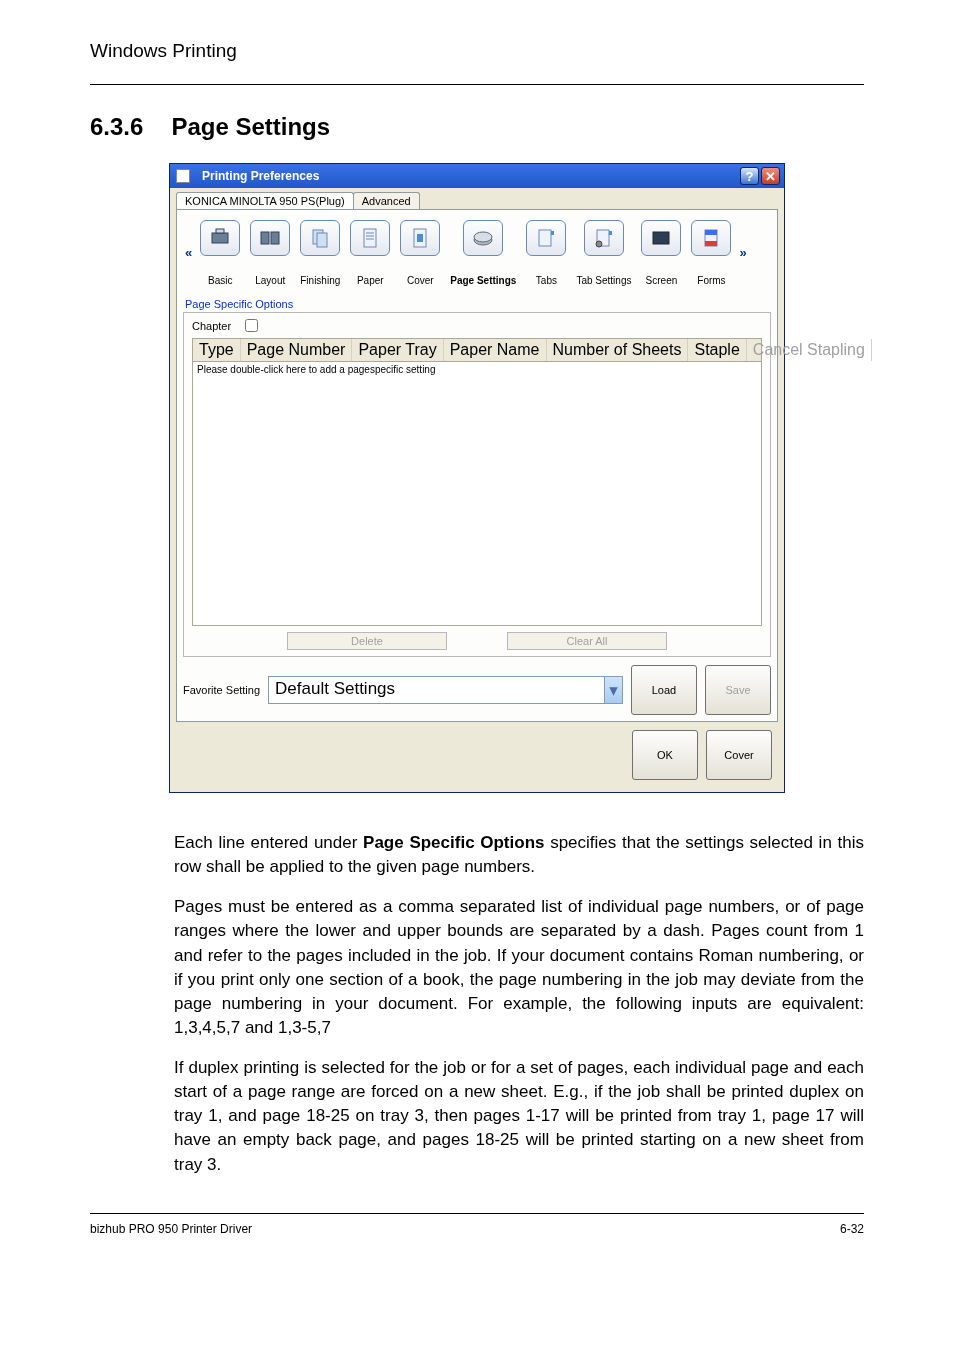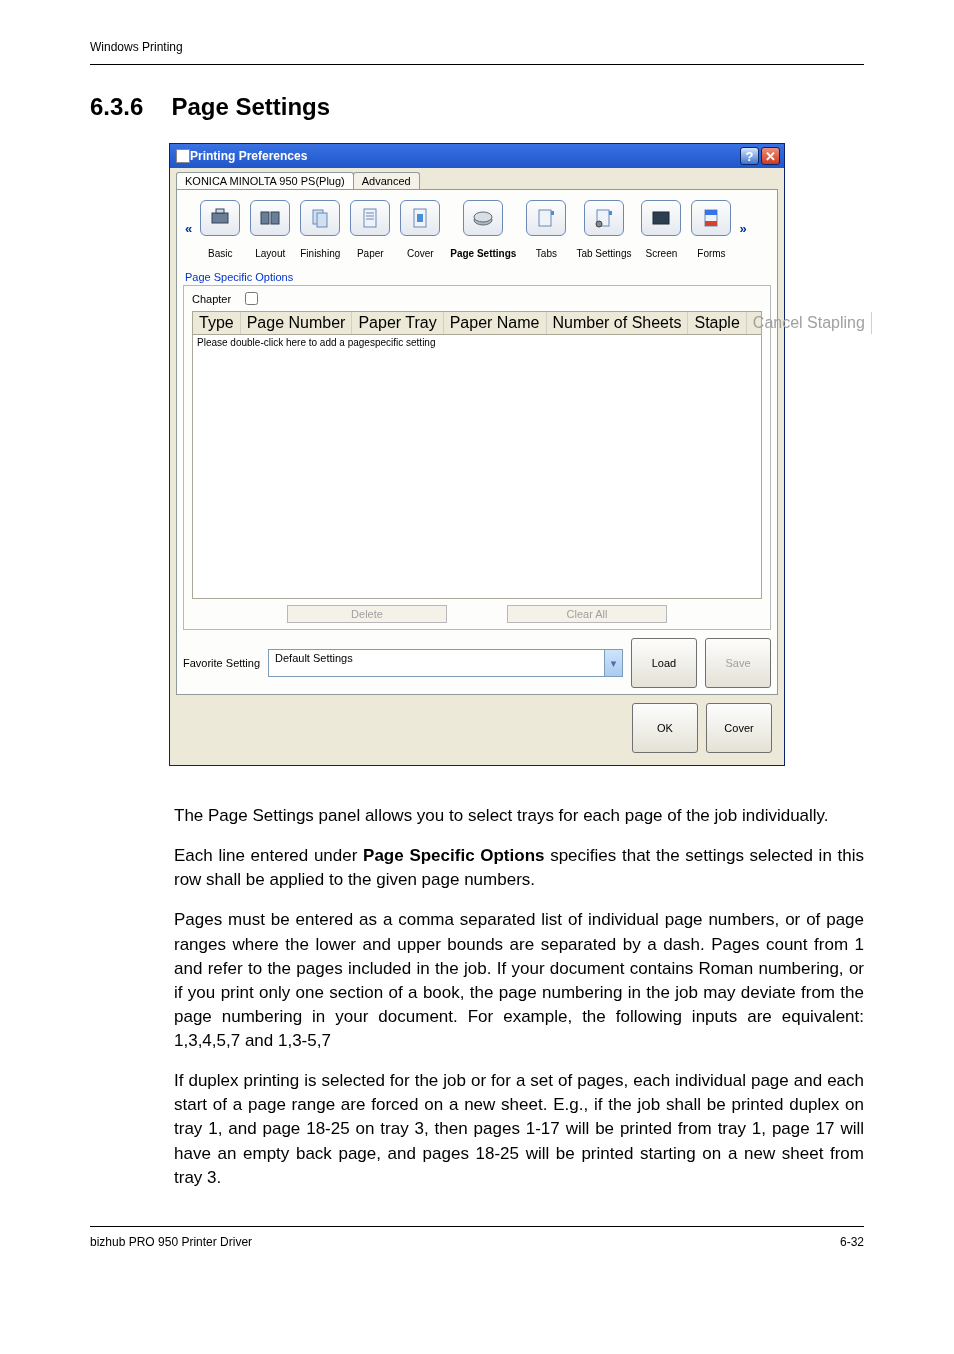--- a/index.html
+++ b/index.html
@@ -7,22 +7,22 @@
     margin: 0;
     font-family: Arial, Helvetica, sans-serif;
     background: #fff;
     color: #000;
     width: 954px;
   }
   .page {
     padding: 40px 90px 40px 90px;
   }
   .header {
-    font-size: 12px;
-    margin-bottom: 10px;
+    font-size: 19px;
+    margin-bottom: 22px;
   }
   .rule-top {
     border-top: 1px solid #000;
     margin-bottom: 28px;
   }
   .h2 {
     font-size: 24px;
     font-weight: bold;
     margin-bottom: 22px;
     display: flex;
@@ -42,21 +42,21 @@
   .titlebar {
     background: linear-gradient(#3a72e4, #1f56c9);
     color: #fff;
     display: flex;
     align-items: center;
     justify-content: space-between;
     padding: 3px 4px 3px 6px;
     font-weight: bold;
     font-size: 12px;
   }
-  .titlebar-left { display:flex; align-items:center; gap:0; }
+  .titlebar-left { display:flex; align-items:center; gap:12px; }
   .printer-icon {
     width: 14px; height: 14px;
     background: #fff;
     border: 1px solid #888;
   }
   .titlebar-btns { display:flex; gap:2px; }
   .tb-btn {
     width: 19px; height: 18px;
     background: linear-gradient(#d8e6fb, #3c74d0);
     border: 1px solid #0a246a;
@@ -98,21 +98,21 @@
     color:#003399;
     font-size: 13px;
     font-weight:bold;
     padding: 0 2px;
     user-select:none;
   }
   .tb-item {
     display:flex;
     flex-direction:column;
     align-items:center;
-    gap: 12px;
+    gap: 19px;
     padding: 2px 4px 0 4px;
     font-size: 10px;
     color:#000;
     min-width: 44px;
   }
   .tb-item.active .tb-label { font-weight:bold; }
   .tb-ico {
     width: 40px; height: 36px;
     border: 1px solid #6b89b5;
     border-radius: 6px;
@@ -182,21 +182,21 @@
     gap:8px;
     margin-top:8px;
     font-size:11px;
   }
   .fav-select {
     flex: 1;
     display:flex;
     border: 1px solid #7f9db9;
     background:#fff;
     height: 28px;
-    font-size:11px;
+    font-size:17px;
   }
   .fav-select .sel-text { flex:1; padding:2px 6px; }
   .fav-select .sel-arrow {
     width:18px;
     background: linear-gradient(#cfe3fb,#a9cbf1);
     border-left:1px solid #7f9db9;
     color:#4a6ea9;
     display:flex; align-items:center; justify-content:center;
   }
   .btn3d {
@@ -423,21 +423,20 @@
       <div class="dlg-footer">
         <div class="btn3d">OK</div>
         <div class="btn3d">Cover</div>
       </div>
 
     </div>
   </div>
   </div>
 
   <div class="body-text">
-    <p>The Page Settings panel allows you to select trays for each page of the job individually.</p>
     <p>
       <span>Each line entered under </span><strong>Page Specific Options</strong><span> specifies that the settings selected in this row shall be applied to the given page numbers.</span>
     </p>
     <p>Pages must be entered as a comma separated list of individual page numbers, or of page ranges where the lower and upper bounds are separated by a dash. Pages count from 1 and refer to the pages included in the job. If your document contains Roman numbering, or if you print only one section of a book, the page numbering in the job may deviate from the page numbering in your document. For example, the following inputs are equivalent: 1,3,4,5,7 and 1,3-5,7</p>
     <p>If duplex printing is selected for the job or for a set of pages, each individual page and each start of a page range are forced on a new sheet. E.g., if the job shall be printed duplex on tray 1, and page 18-25 on tray 3, then pages 1-17 will be printed from tray 1, page 17 will have an empty back page, and pages 18-25 will be printed starting on a new sheet from tray 3.</p>
   </div>
 
   <div class="footer">
     <span>bizhub PRO 950 Printer Driver</span>
     <span>6-32</span>

